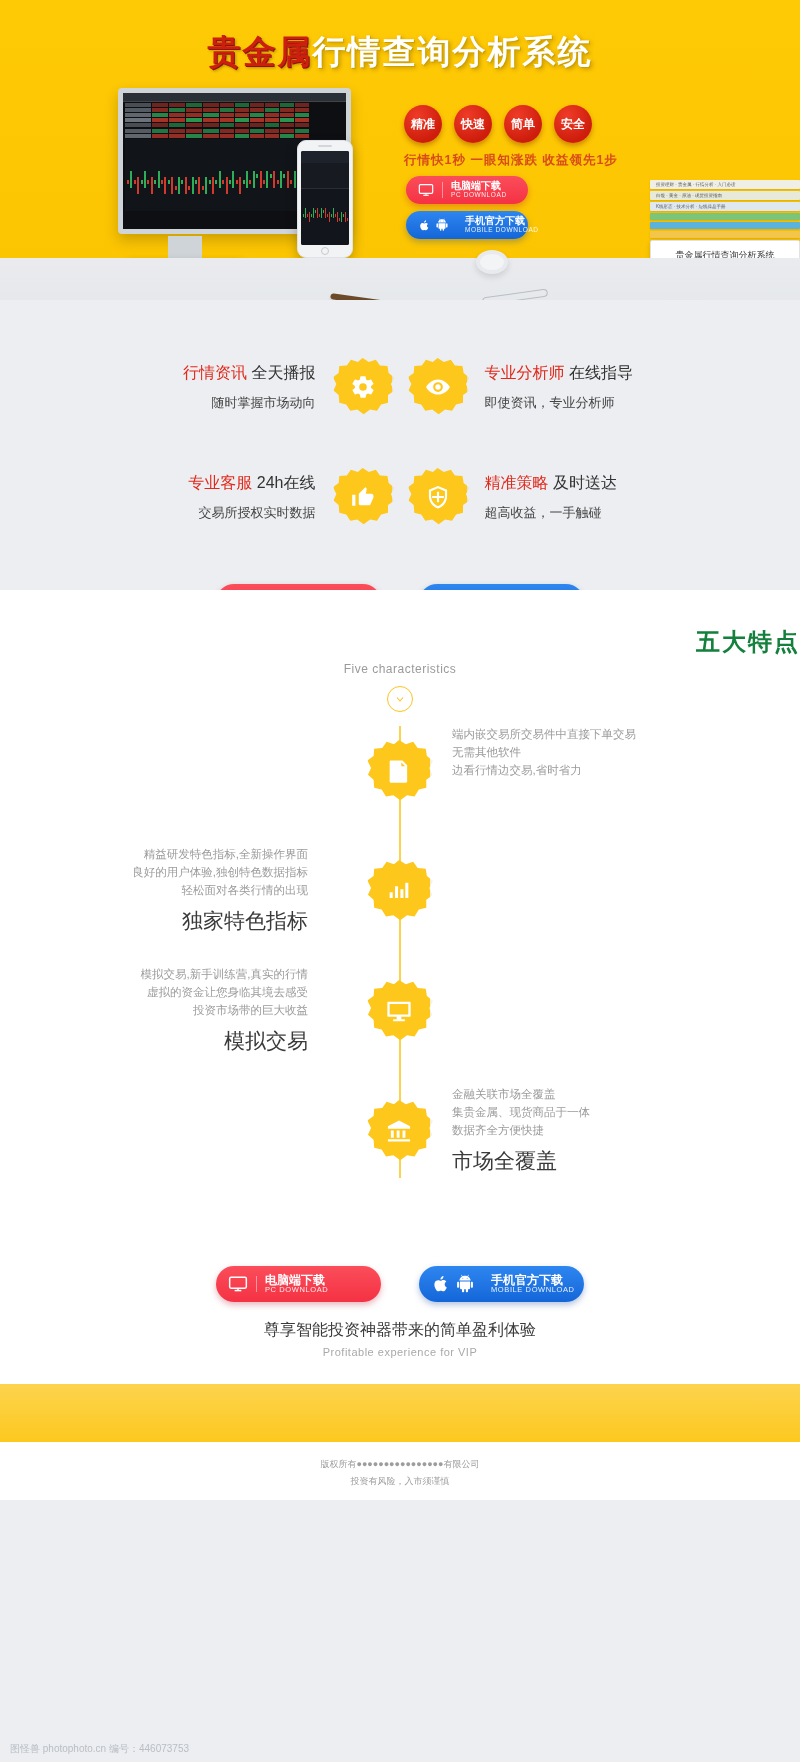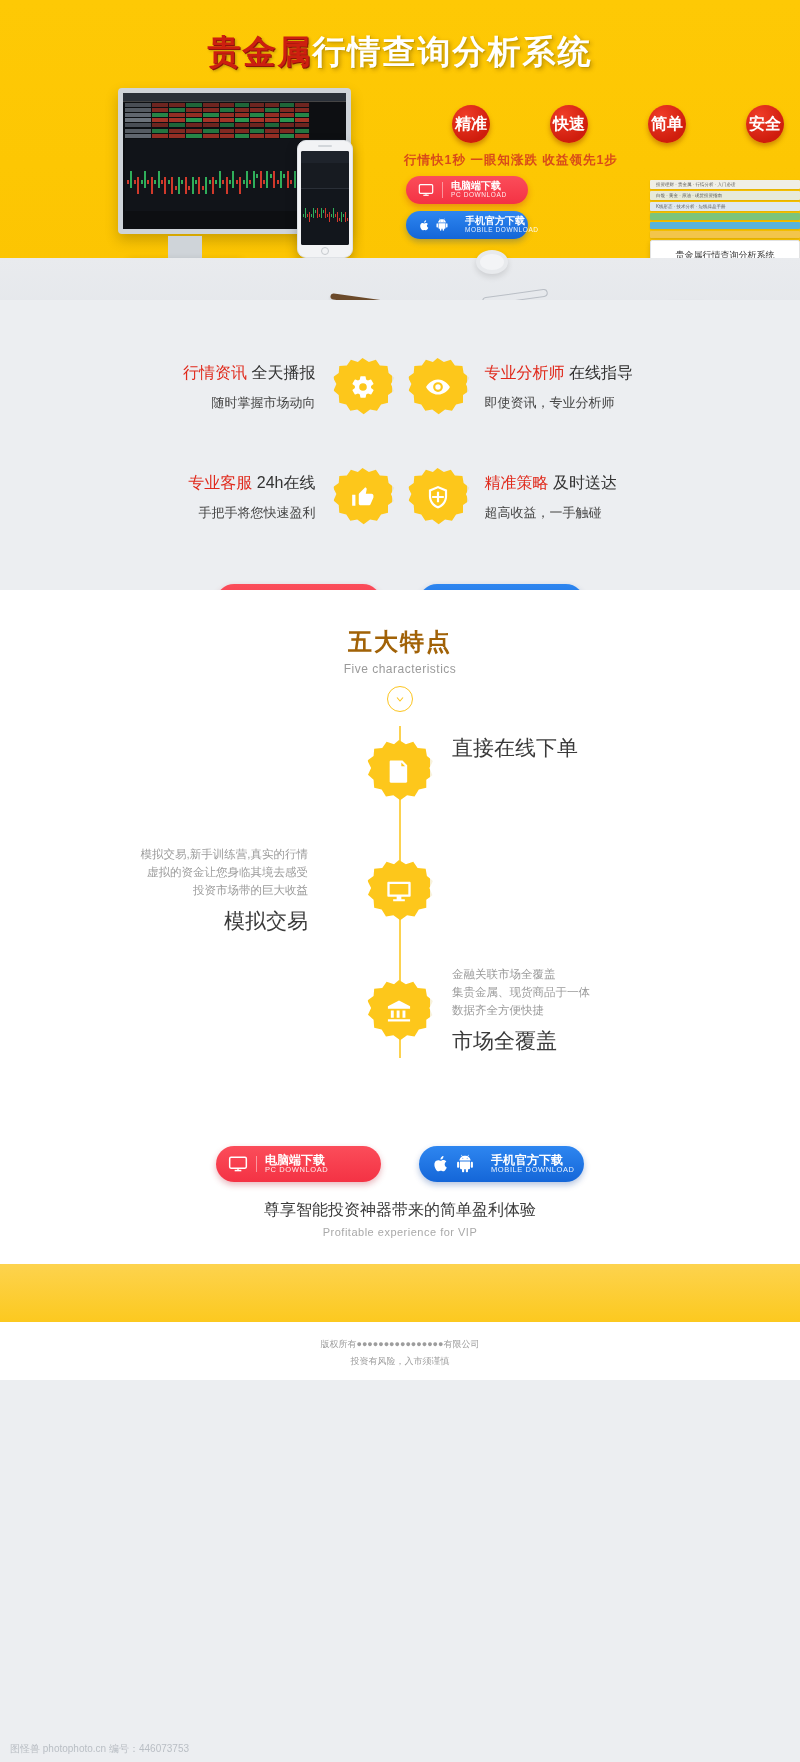--- a/index.html
+++ b/index.html
@@ -43,23 +43,23 @@
     background:#13161b; border-radius:2px; overflow:hidden; }
   .phone-home { position:absolute; left:50%; bottom:2px; transform:translateX(-50%);
     width:8px; height:8px; border:1px solid #c6cace; border-radius:50%; }
   .phone-ear { position:absolute; left:50%; top:4px; transform:translateX(-50%);
     width:14px; height:2px; background:#d2d6da; border-radius:1px; }
 
   
   .badges { position:absolute; left:404px; top:105px; display:flex; gap:12px; }
   .badge { width:38px; height:38px; border-radius:50%;
     background:radial-gradient(circle at 35% 28%,#ef3c28,#cf1d0d 70%);
-    color:#fff; font-size:16px; font-weight:bold; display:flex; align-items:center;
+    color:#fff; font-size:12px; font-weight:bold; display:flex; align-items:center;
     justify-content:center; box-shadow:0 3px 5px rgba(120,20,0,.35);
-    font-family:Liberation Sans, sans-serif;margin-left:48px; }
+    font-family:Liberation Sans, sans-serif; }
   .hero-tag { position:absolute; left:404px; top:152px; font-size:12.5px;
     color:#d84b1a; letter-spacing:1px; white-space:nowrap; font-weight:bold; }
 
   
   .dlbtn { display:flex; align-items:center; border-radius:19px; height:28px;
     padding:0 10px 0 12px; cursor:pointer; white-space:nowrap; }
   .dlbtn.pc { background:linear-gradient(180deg,#fb4d5a,#f43244); box-shadow:0 3px 6px rgba(180,20,40,.3); }
   .dlbtn.mob { background:linear-gradient(180deg,#2e86f0,#1466d8); box-shadow:0 3px 6px rgba(10,60,150,.3); }
   .dl-ico { display:flex; align-items:center; gap:4px; }
   .dl-div { width:1px; height:16px; background:rgba(255,255,255,.45); margin:0 8px; }
@@ -121,21 +121,21 @@
   
   .cta-row { display:flex; justify-content:center; gap:38px; padding:6px 0 0; }
   .cta-row .dlbtn { width:165px; height:36px; border-radius:22px; }
   .cta-row .dl-cn { font-size:12px; }
   .cta-row .dl-en { font-size:7.5px; }
   .cta-row .dl-ico svg { width:20px; height:20px; }
 
   
   .five { position:relative; background:#fff; padding:36px 0 30px; }
   .five-head { text-align:center; }
-  .five-h1 { font-size:24px; font-weight:bold; color:#a16207; letter-spacing:2px; }
+  .five-h1 { font-size:24px; font-weight:bold; color:#15803d; letter-spacing:2px;text-align:right; }
   .five-h2 { font-size:12px; color:#9a9a9a; margin-top:4px; letter-spacing:.5px; }
   .chev { width:26px; height:26px; border-radius:50%; border:1.5px solid #fcc520;
     margin:10px auto 0; display:flex; align-items:center; justify-content:center; }
   .chev svg { width:12px; height:12px; stroke:#fcc520; fill:none; stroke-width:2.2; }
 
   .timeline { position:relative; margin-top:14px; }
   .tline { position:absolute; left:399px; top:0; bottom:28px; width:1.5px; background:#fcd24f; }
   .tnode { position:relative; height:120px; }
   .hexbadge { position:absolute; left:368px; top:14px; width:62px; height:62px; z-index:2; }
   .hexbadge .star { width:62px; height:62px; background:#fdc71b;
@@ -558,21 +558,21 @@
     </div>
   </div>
 
   <div class="frow">
     <div class="fcell left-text">
       <div class="ftext ta-right">
         <div class="ft-h">
           <span class="red">专业客服</span>
           <span class="dark">24h在线</span>
         </div>
-        <div class="ft-s">手把手将您快速盈利</div>
+        <div class="ft-s">交易所授权实时数据</div>
       </div>
       <div class="gearbadge">
         <div class="star">
           <svg viewBox="0 0 24 24">
               <path d="M2 20h3V10H2v10zm19.6-9.3c0-.9-.7-1.7-1.7-1.7h-5.3l.8-3.9.03-.3c0-.4-.16-.7-.4-1L14.1 3 8.6 8.6c-.3.3-.5.75-.5 1.2V18c0 .9.75 1.7 1.7 1.7h7.6c.7 0 1.3-.4 1.55-1l2.6-6c.07-.2.1-.4.1-.6v-1.4z"></path>
             </svg>
         </div>
       </div>
     </div>
     <div class="fcell right-text">
@@ -643,24 +643,41 @@
 
     <div class="tnode">
       <div class="hexbadge">
         <div class="star">
             <svg viewBox="0 0 24 24">
               <path d="M5 3h10l4 4v14c0 .6-.4 1-1 1H5c-.6 0-1-.4-1-1V4c0-.6.4-1 1-1zm9 1.8V8h3.2L14 4.8zM7.5 11h9v1.8h-9V11zm0 3.6h9v1.8h-9v-1.8z"></path>
             </svg>
           </div>
       </div>
       <div class="tbody right">
-        <div class="ttitle">直接在线下单</div>
-      </div>
-    </div>
-
+        <div class="tdesc" style="white-space: pre-line;">端内嵌交易所交易件中直接下单交易
+无需其他软件
+边看行情边交易,省时省力</div>
+      </div>
+    </div>
+
+    <div class="tnode">
+      <div class="tbody left">
+        <div class="tdesc" style="white-space: pre-line;">精益研发特色指标,全新操作界面
+良好的用户体验,独创特色数据指标
+轻松面对各类行情的出现</div>
+        <div class="ttitle">独家特色指标</div>
+      </div>
+      <div class="hexbadge">
+        <div class="star">
+            <svg viewBox="0 0 24 24">
+              <path d="M4 18h2.6v-5H4v5zm4.6 0h2.6V8H8.6v10zm4.6 0h2.6v-7.5h-2.6V18zm4.6 0H20V5h-2.6v13z"></path>
+            </svg>
+          </div>
+      </div>
+    </div>
 
     <div class="tnode">
       <div class="tbody left">
         <div class="tdesc" style="white-space: pre-line;">模拟交易,新手训练营,真实的行情
 虚拟的资金让您身临其境去感受
 投资市场带的巨大收益</div>
         <div class="ttitle">模拟交易</div>
       </div>
       <div class="hexbadge">
         <div class="star">

